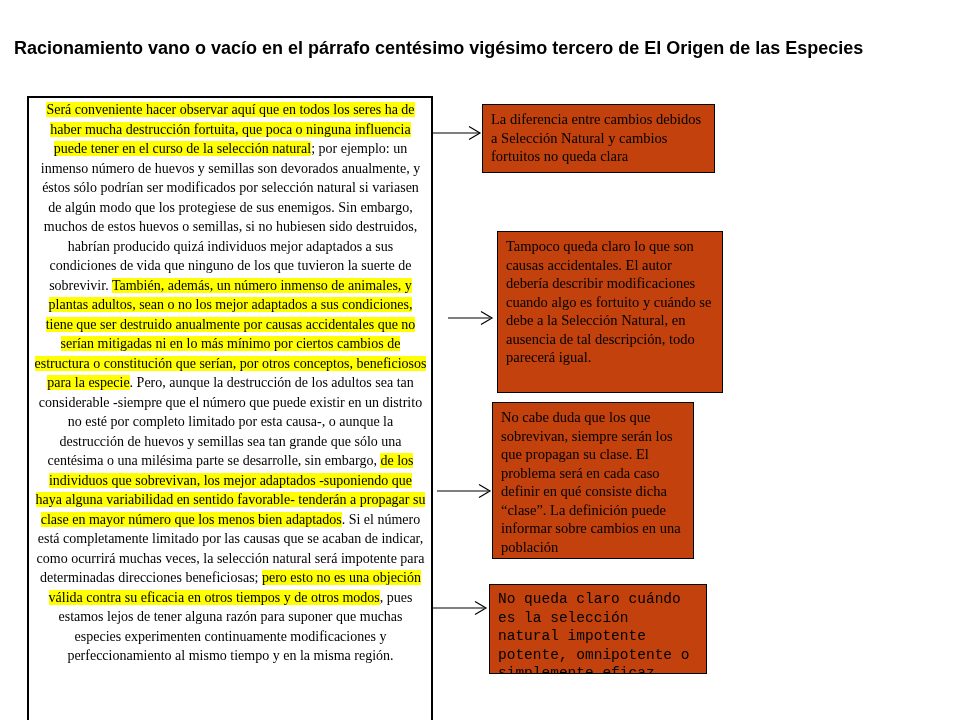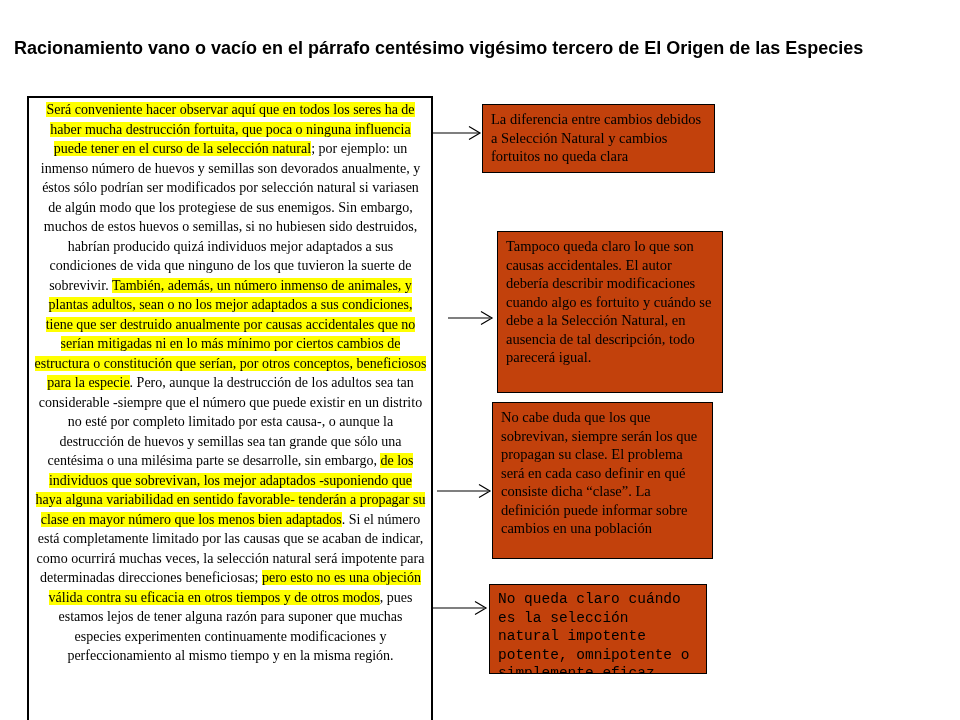--- a/index.html
+++ b/index.html
@@ -9,21 +9,21 @@
          font-family:"Liberation Sans", sans-serif;font-weight:bold;
          font-size:18px;line-height:24px;color:#000;}
   .passage-box{position:absolute;left:27px;top:66px;width:406px;height:652px;
                border:2px solid #000;box-sizing:border-box;background:#fff;overflow:hidden;}
   .passage{margin:0;padding:2px 4px 0 5px;font-size:14px;line-height:19.5px;text-align:center;}
   .passage .hl{background:#ffff00;}
   .comment-box{position:absolute;border:1.5px solid #000;box-sizing:border-box;background:#c2410c;
                font-size:14.5px;line-height:18.5px;padding:5px 8px;overflow:hidden;}
   .c0{left:482px;top:74px;width:233px;height:69px;}
   .c1{left:497px;top:201px;width:226px;height:162px;}
-  .c2{left:492px;top:372px;width:221px;height:157px;}
+  .c2{left:492px;top:372px;width:202px;height:157px;}
   .c3{left:489px;top:554px;width:218px;height:90px;font-family:Liberation Mono, monospace;}
   svg.arrows{position:absolute;left:0;top:0;width:960px;height:720px;pointer-events:none;}
   svg.arrows line, svg.arrows polyline{stroke:#000;stroke-width:1.2;fill:none;}
 </style>
 </head>
 <body>
 
 <div class="page">
 
   <h1 class="title">Racionamiento vano o vacío en el párrafo centésimo  vigésimo tercero de El Origen de las Especies</h1>

